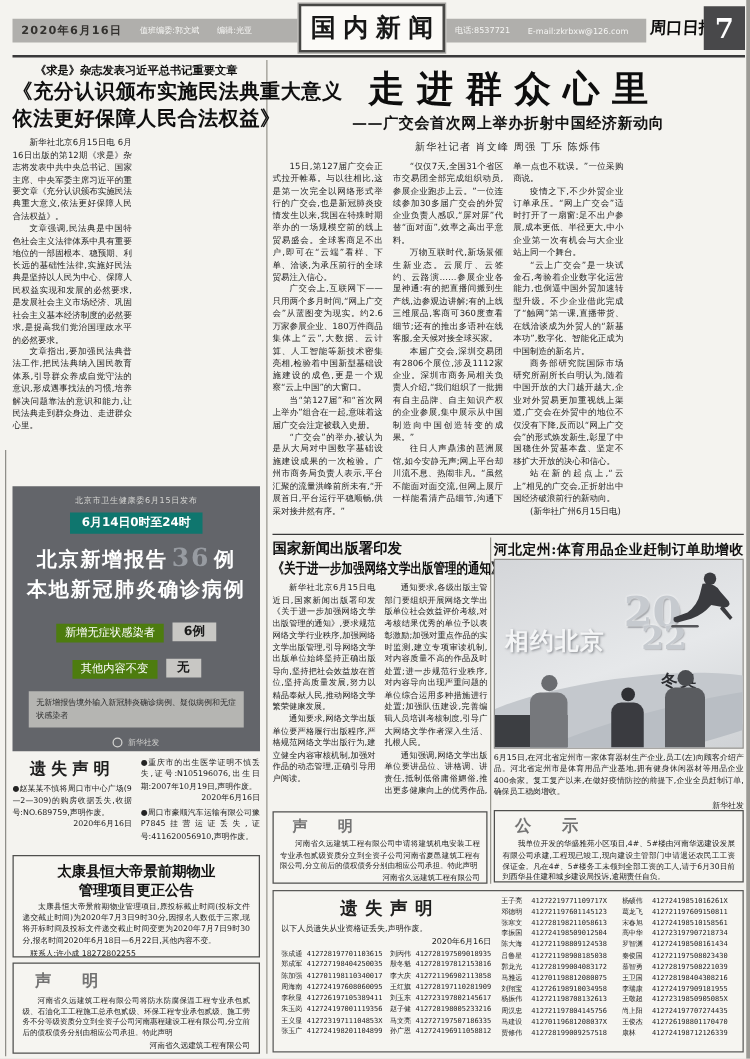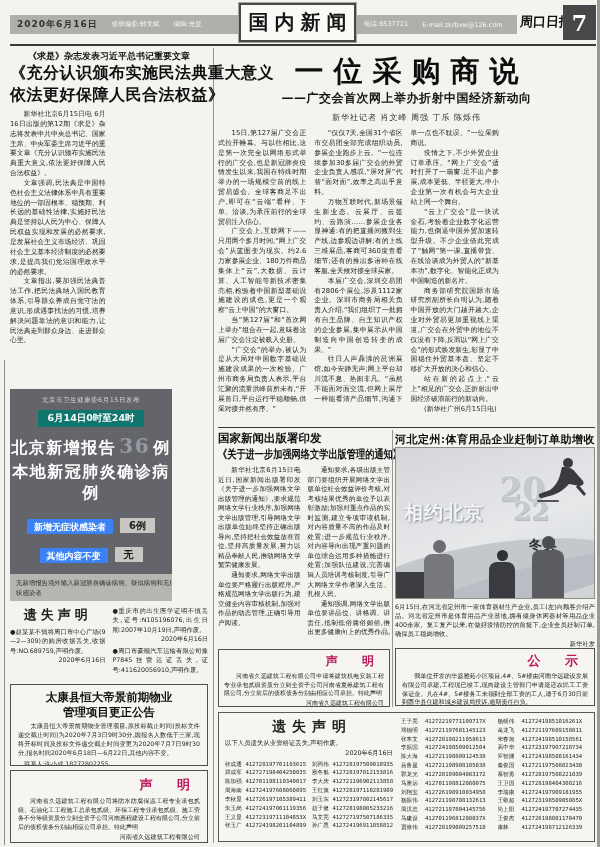--- a/index.html
+++ b/index.html
@@ -27,34 +27,34 @@
   .bigtitle{font-family:"DejaVu Serif",serif;font-weight:800;font-size:16px;line-height:1.3;text-align:center;color:#0f0f0f;letter-spacing:0.5px;white-space:nowrap}
   
   .covid{background:#63656a;text-align:center;color:#fff;padding-top:7px;overflow:hidden}
   .cv-src{font-size:6.5px;color:#d6d6d3;letter-spacing:0.5px}
   .cv-badge{display:inline-block;background:#0f766e;color:#fff;font-size:9.5px;font-weight:bold;padding:2px 9px;margin-top:5px}
   .cv-h1,.cv-h2{font-size:16px;font-weight:900;letter-spacing:1.5px}
   .cv-h1{margin-top:7px}
   .cv-h2{margin-top:3px}
   .cv-h1 .num{font-size:20px;color:#979ba1;margin:0 3px;font-family:"DejaVu Serif",serif}
   .cv-row{margin-top:10px}
-  .cv-row .lab{background:#3b82f6;color:#fff;font-size:9px;font-weight:bold;padding:2.5px 7px}
+  .cv-row .lab{background:#4d7c0f;color:#fff;font-size:9px;font-weight:normal;padding:2.5px 7px}
   .cv-row .val{background:#c8c7c4;color:#1a1a1a;font-size:10px;font-weight:900;padding:2px 9px;margin-left:7px}
   .cv-note{margin:12px auto 0;width:172px;background:#b5b5b2;color:#2c2c2c;font-size:6.4px;line-height:1.5;text-align:left;padding:5px 6px}
   .cv-credit{margin-top:8px;font-size:6.3px;color:#d2d2d0}
   .cv-credit .logo{display:inline-block;width:8px;height:8px;border:1px solid #d2d2d0;border-radius:50%;vertical-align:-2px;margin-right:4px}
   
   .loss-small{overflow:hidden}
   .loss-small h3{font-family:"DejaVu Serif",serif;font-size:13px;font-weight:900;text-align:center;letter-spacing:4px;margin-bottom:3px}
   .loss-small p.t{font-size:6.3px;line-height:1.5;text-align:justify;color:#232323}
   .loss-small p.d{font-size:6.3px;line-height:1.5;text-align:right;color:#232323;margin-bottom:2px}
   
   .nbox{border:1px solid #4f4f4d;background:#f6f5f1;padding:5px 7px;overflow:hidden}
   .nbox .ttl2{font-family:"DejaVu Serif",serif;font-size:11.5px;font-weight:900;text-align:center;line-height:1.3;color:#111}
-  .nbox .bigsm{font-family:"DejaVu Serif",serif;font-size:13px;font-weight:900;text-align:right;letter-spacing:10px;text-indent:10px;color:#be185d;margin-bottom:3px}
+  .nbox .bigsm{font-family:"DejaVu Serif",serif;font-size:13px;font-weight:900;text-align:left;letter-spacing:10px;text-indent:10px;color:#737373;margin-bottom:3px}
   .nbox p.b{font-size:6.2px;line-height:1.45;text-align:justify;text-indent:2em;color:#232323;margin-top:2px}
   .nbox p.r{font-size:6.2px;line-height:1.5;text-align:right;color:#232323}
   
   .m-title{font-family:"DejaVu Serif",serif;font-size:29px;font-weight:700;letter-spacing:10px;text-indent:10px;text-align:center;color:#0d0d0d;white-space:nowrap}
   .m-sub{font-family:"DejaVu Serif",serif;font-size:12px;font-weight:700;text-align:center;color:#141414;letter-spacing:0.5px;white-space:nowrap}
   .m-byline{font-size:8px;text-align:center;color:#2a2a2a;letter-spacing:1px}
   
   .p-title{font-weight:900;font-size:11.5px;color:#0f0f0f;line-height:1.35;white-space:nowrap}
   .p-title.squeeze{transform:scaleX(0.8);transform-origin:left center}
   
@@ -115,21 +115,21 @@
   <div class="abs bigtitle" style="left:10px;top:85px;width:198px">依法更好保障人民合法权益》</div>
   <div class="abs cols2 btxt" style="left:10px;top:110px;width:198px;height:276px">
     <div>
 
     <p>新华社北京6月15日电 6月16日出版的第12期《求是》杂志将发表中共中央总书记、国家主席、中央军委主席习近平的重要文章《充分认识颁布实施民法典重大意义,依法更好保障人民合法权益》。</p>
         <p>文章强调,民法典是中国特色社会主义法律体系中具有重要地位的一部固根本、稳预期、利长远的基础性法律,实施好民法典是坚持以人民为中心、保障人民权益实现和发展的必然要求,是发展社会主义市场经济、巩固社会主义基本经济制度的必然要求,是提高我们党治国理政水平的必然要求。</p>
         <p>文章指出,要加强民法典普法工作,把民法典纳入国民教育体系,引导群众养成自觉守法的意识,形成遇事找法的习惯,培养解决问题靠法的意识和能力,让民法典走到群众身边、走进群众心里。</p>
       </div>
   </div>
 
-  <div class="abs covid" style="left:10px;top:389px;width:162px;height:212px">
+  <div class="abs covid" style="left:10px;top:389px;width:198px;height:212px">
     <div class="cv-src">北京市卫生健康委6月15日发布</div>
     <div><span class="cv-badge">6月14日0时至24时</span></div>
     <div class="cv-h1">
       <span>北京新增报告</span><span class="num">36</span><span>例</span>
     </div>
     <div class="cv-h2">本地新冠肺炎确诊病例</div>
     <div>
 
         <div class="cv-row">
           <span class="lab">新增无症状感染者</span><span class="val">6例</span>
@@ -172,21 +172,21 @@
 
   </div>
 
   <div class="abs nbox" style="left:10px;top:770px;width:198px;height:73px">
     <div class="bigsm">声 明</div>
     <p class="b" style="font-size:6px">河南省久远建筑工程有限公司将防水防腐保温工程专业承包贰级、石油化工工程施工总承包贰级、环保工程专业承包贰级、施工劳务不分等级资质分立到全资子公司河南惠程建设工程有限公司,分立前后的债权债务分别由相应公司承担。特此声明</p>
     <p class="r">河南省久远建筑工程有限公司</p>
     <p class="r">2020年6月16日</p>
   </div>
 
-  <div class="abs m-title" style="left:218px;top:52px;width:377px">一位采购商说</div>
+  <div class="abs m-title" style="left:218px;top:52px;width:377px">走进群众心里</div>
   <div class="abs m-sub" style="left:218px;top:90px;width:377px">——广交会首次网上举办折射中国经济新动向</div>
   <div class="abs m-byline" style="left:218px;top:112px;width:377px">新华社记者 肖文峰 周强 丁乐 陈烁伟</div>
   <div class="abs cols4 btxt" style="left:218px;top:129px;width:377px;height:295px">
     <div>
 
     <p>15日,第127届广交会正式拉开帷幕。与以往相比,这是第一次完全以网络形式举行的广交会,也是新冠肺炎疫情发生以来,我国在特殊时期举办的一场规模空前的线上贸易盛会。全球客商足不出户,即可在“云端”看样、下单、洽谈,为承压前行的全球贸易注入信心。</p>
         <p>广交会上,互联网下——只用两个多月时间,“网上广交会”从蓝图变为现实。约2.6万家参展企业、180万件商品集体上“云”,大数据、云计算、人工智能等新技术密集亮相,检验着中国新型基础设施建设的成色,更是一个观察“云上中国”的大窗口。</p>
         <p>当“第127届”和“首次网上举办”组合在一起,意味着这届广交会注定被载入史册。</p>
         <p>“广交会”的举办,被认为是从大局对中国数字基础设施建设成果的一次检验。广州市商务局负责人表示,平台汇聚的流量洪峰前所未有,“开展首日,平台运行平稳顺畅,供采对接井然有序。”</p>
         <p>“仅仅7天,全国31个省区市交易团全部完成组织动员,参展企业跑步上云。”一位连续参加30多届广交会的外贸企业负责人感叹,“屏对屏”代替“面对面”,效率之高出乎意料。</p>

